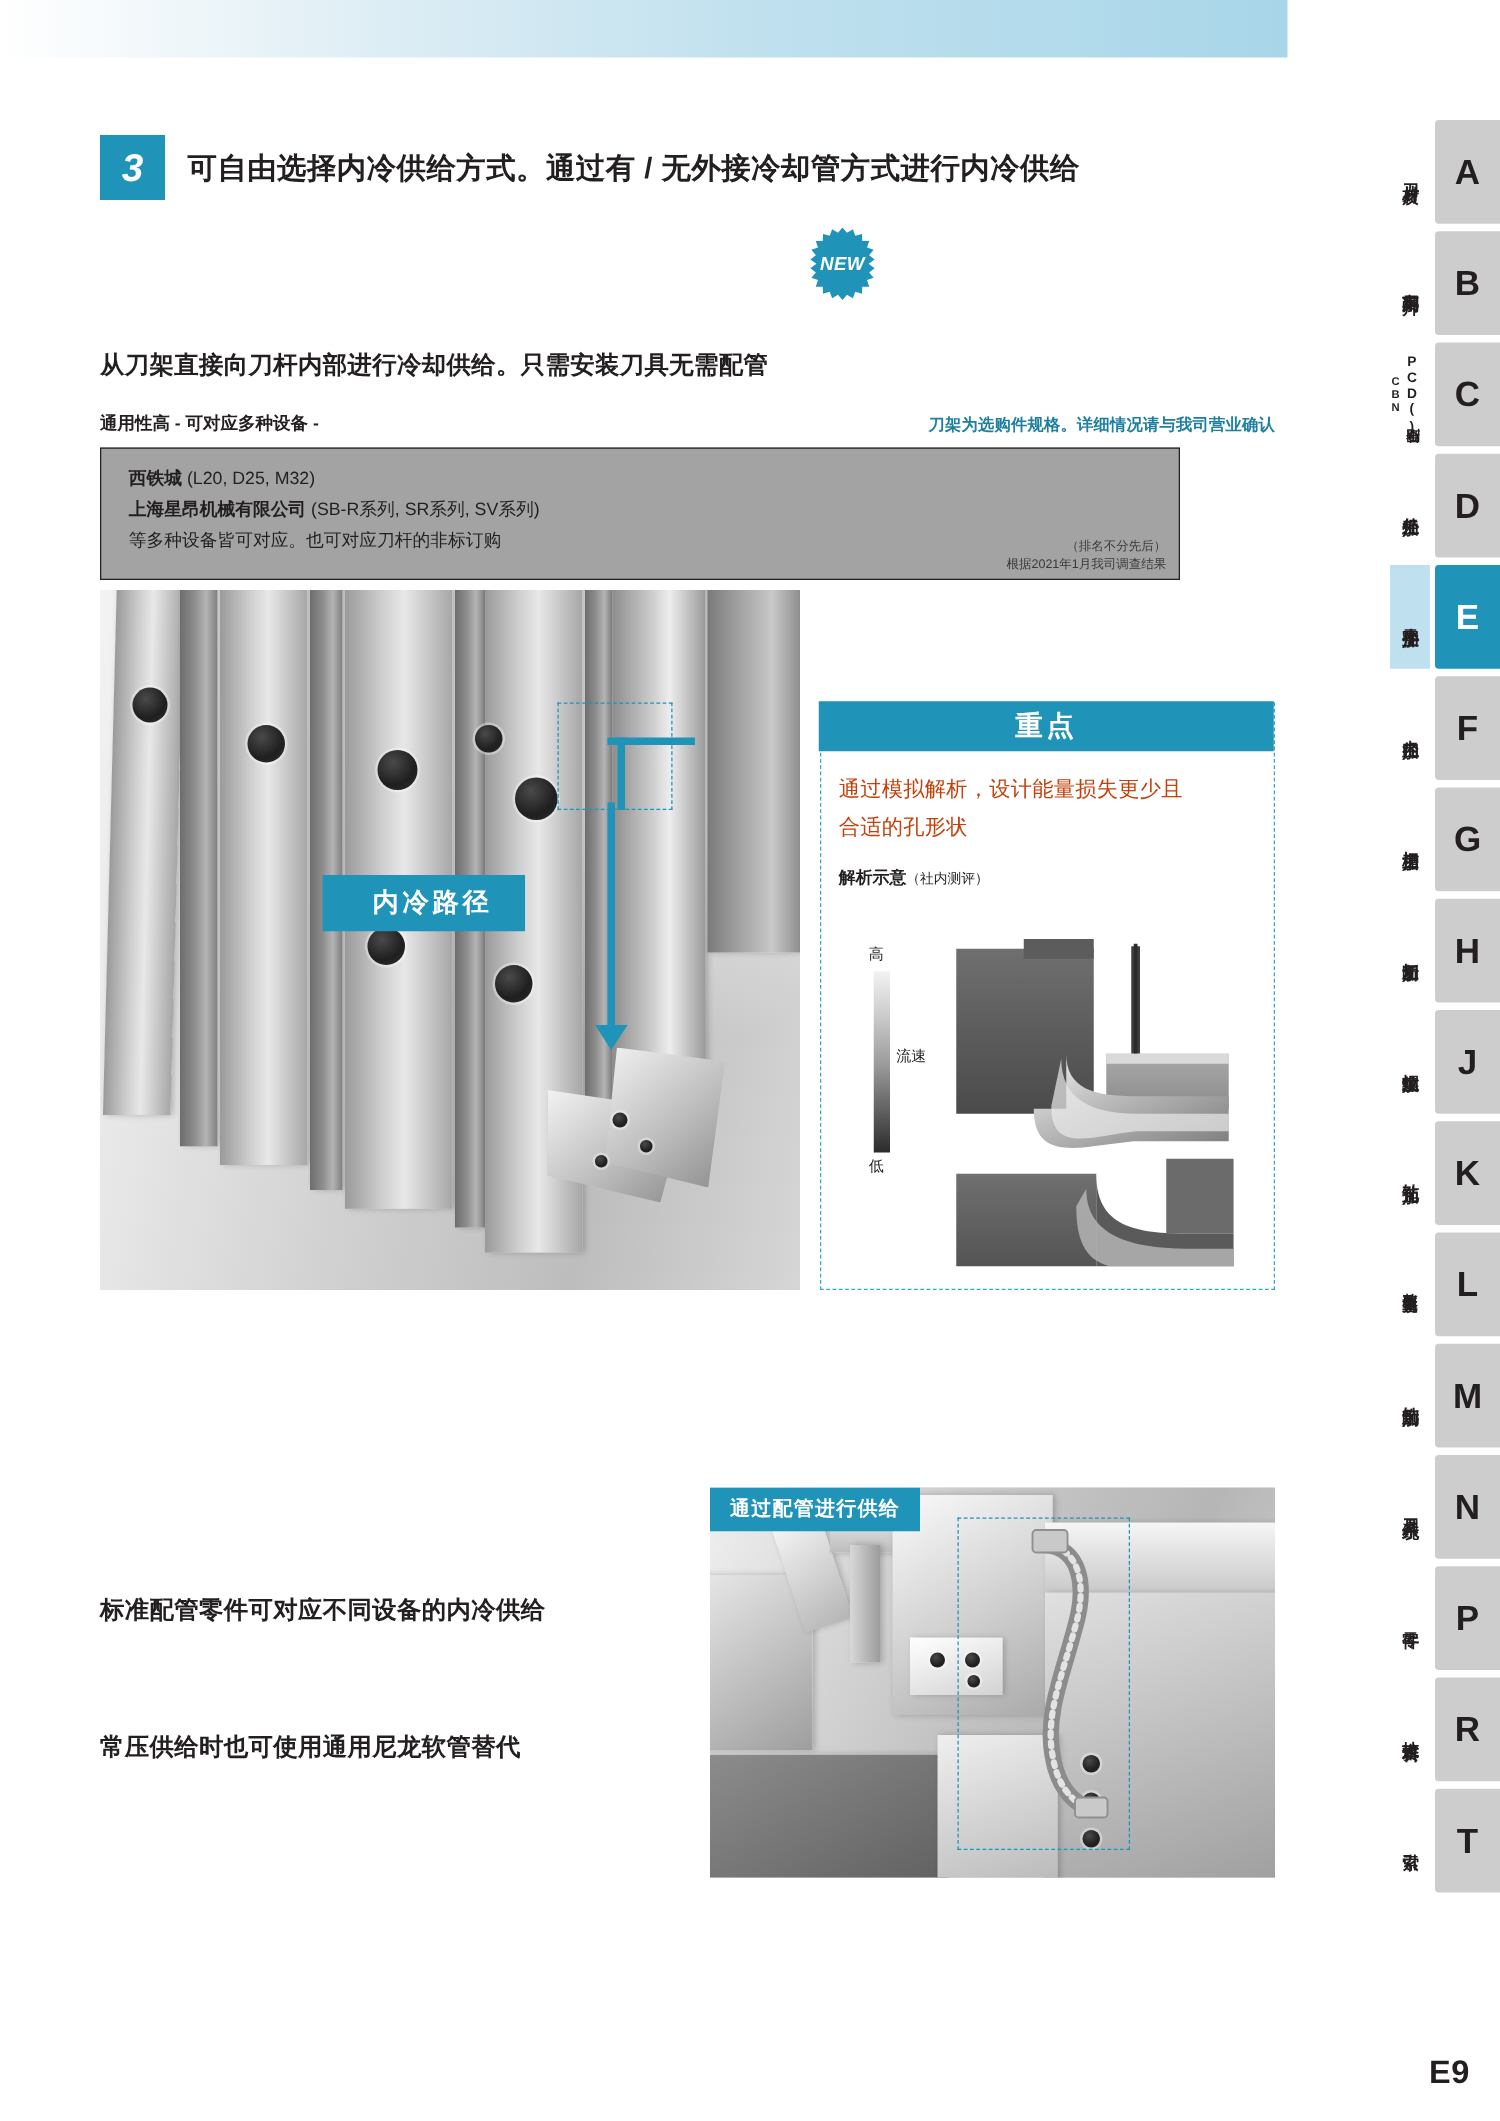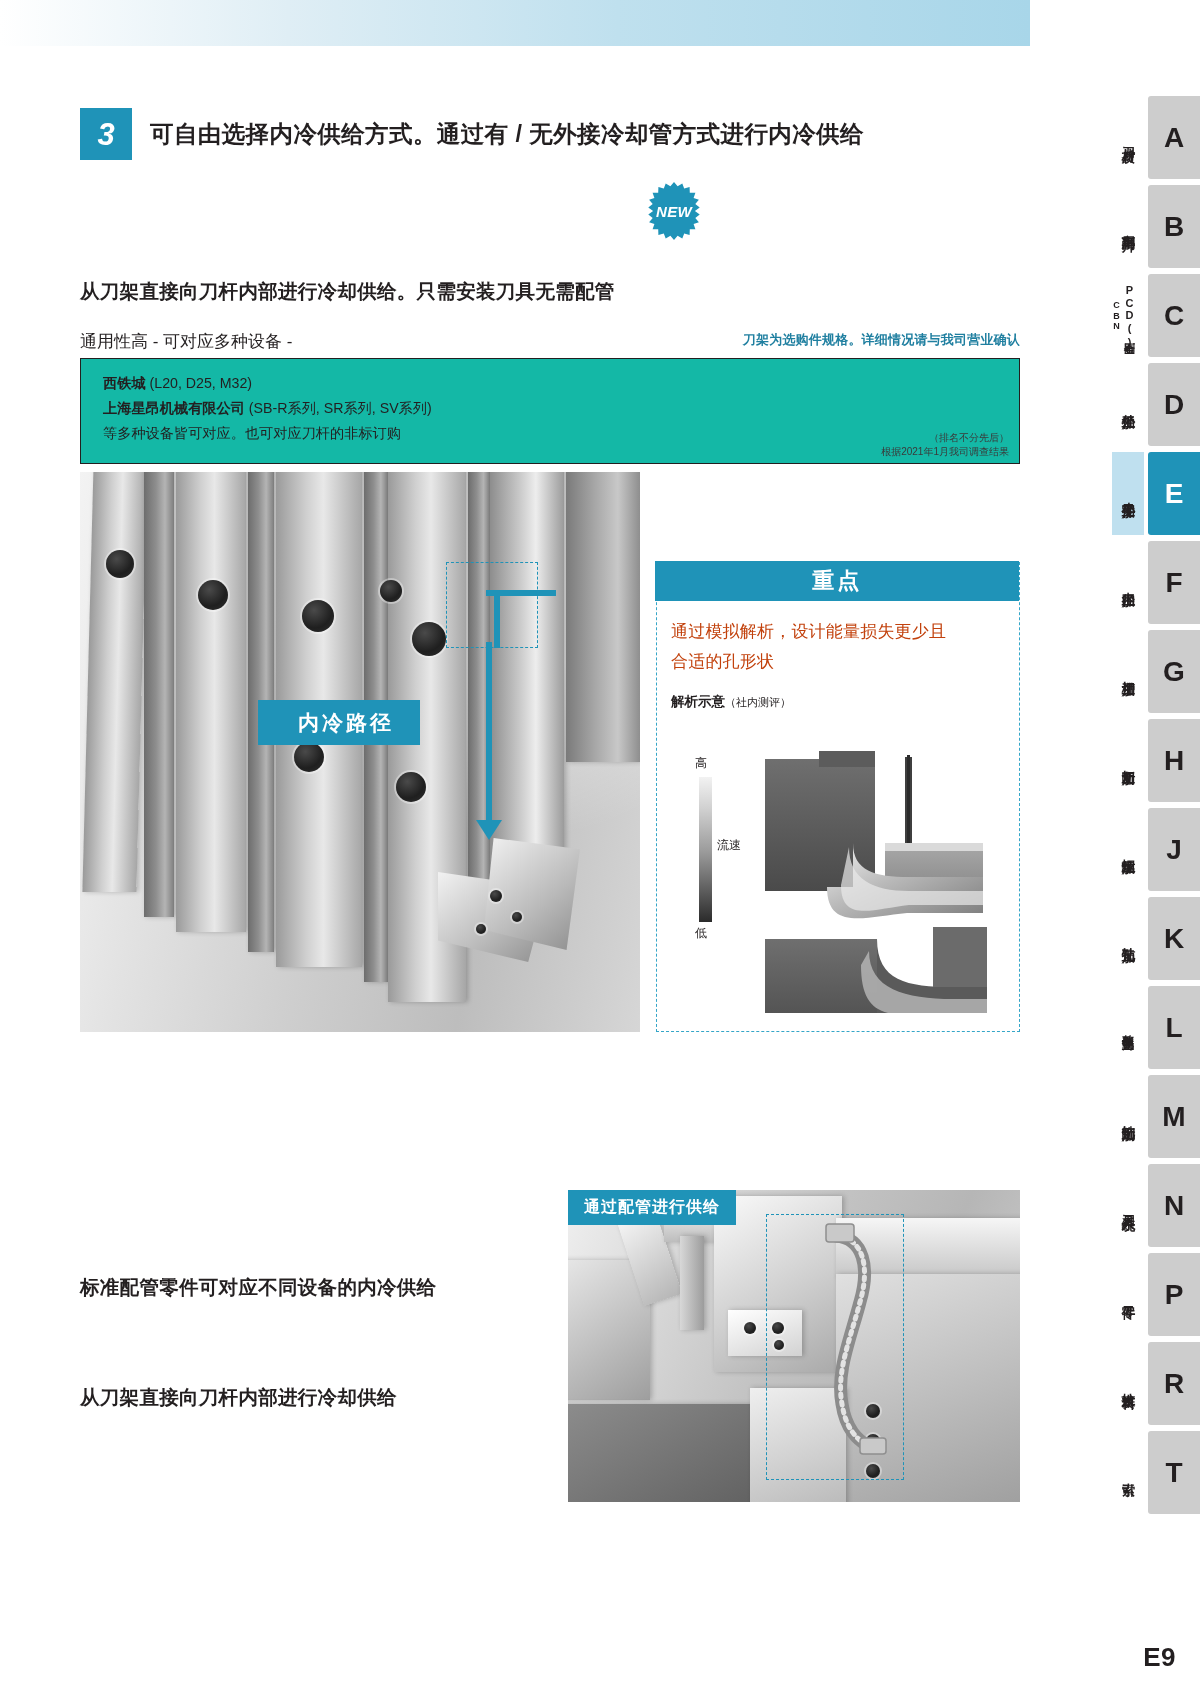--- a/index.html
+++ b/index.html
@@ -57,31 +57,31 @@
 
   
   .lead {
     position: absolute; left: 80px; top: 278px;
     font-size: 19.5px; font-weight: 700; color: #231f20; letter-spacing: .3px;
   }
 
   
   .subcap-left {
     position: absolute; left: 80px; top: 330px;
-    font-size: 17px; font-weight: 400; color: #231f20;
+    font-size: 14px; font-weight: 700; color: #231f20;
   }
   .subcap-right {
     position: absolute; right: 180px; top: 331px;
     font-size: 13px; font-weight: 700; color: #1f7fa0; letter-spacing: .2px;
   }
 
   
   .listbox {
-    position: absolute; left: 80px; top: 358px; width: 940px; height: 106px;
-    border: 1.6px solid #231f20; background: #14b8a6;
+    position: absolute; left: 80px; top: 358px; width: 864px; height: 106px;
+    border: 1.6px solid #231f20; background: #a3a3a3;
   }
   .listbox .li { font-size: 14.2px; color: #231f20; line-height: 25px; }
   .listbox .li .b { font-weight: 700; }
   .listbox .li .n { font-weight: 400; }
   .listbox .inner { padding: 12px 0 0 22px; }
   .listbox .foot {
     position: absolute; right: 10px; bottom: 4px; text-align: right;
     font-size: 10px; color: #3a3a3a; line-height: 14px;
   }
 
@@ -344,21 +344,21 @@
             <path d="M112 200 C 112 238, 148 248, 196 248 L 230 248 L 230 264 L 150 264 C 118 264, 104 252, 104 214 Z" fill="#b4b4b4" opacity=".85"></path>
             <rect x="176" y="176" width="54" height="60" fill="#6b6b6b"></rect>
           </svg>
         </div>
       </div>
     </div>
   </div>
 
 
   <div class="btxt1">标准配管零件可对应不同设备的内冷供给</div>
-  <div class="btxt2">从刀架直接向刀杆内部进行冷却供给</div>
+  <div class="btxt2">常压供给时也可使用通用尼龙软管替代</div>
 
   <div class="photo-bottom">
     <div class="bgwash"></div>
 
     <div class="blade" style="left:-10px; top:70px; width:92px; height:140px; background:linear-gradient(145deg,#e8e8e8,#9e9e9e);"></div>
     <div class="blade" style="left:62px; top:26px; width:40px; height:86px; background:linear-gradient(160deg,#f4f4f4,#b5b5b5); transform:rotate(-18deg);"></div>
     <div class="blade" style="left:96px; top:18px; width:58px; height:34px; background:linear-gradient(180deg,#efefef,#bdbdbd);"></div>
     <div class="blade" style="left:112px; top:46px; width:24px; height:94px; background:linear-gradient(90deg,#d8d8d8,#9c9c9c);"></div>
     <div class="blade" style="left:146px; top:6px; width:128px; height:176px; background:linear-gradient(150deg,#fafafa,#cfcfcf 55%,#a9a9a9);"></div>
     <div class="blade" style="left:268px; top:28px; width:190px; height:60px; background:linear-gradient(180deg,#f6f6f6,#c6c6c6);"></div>

